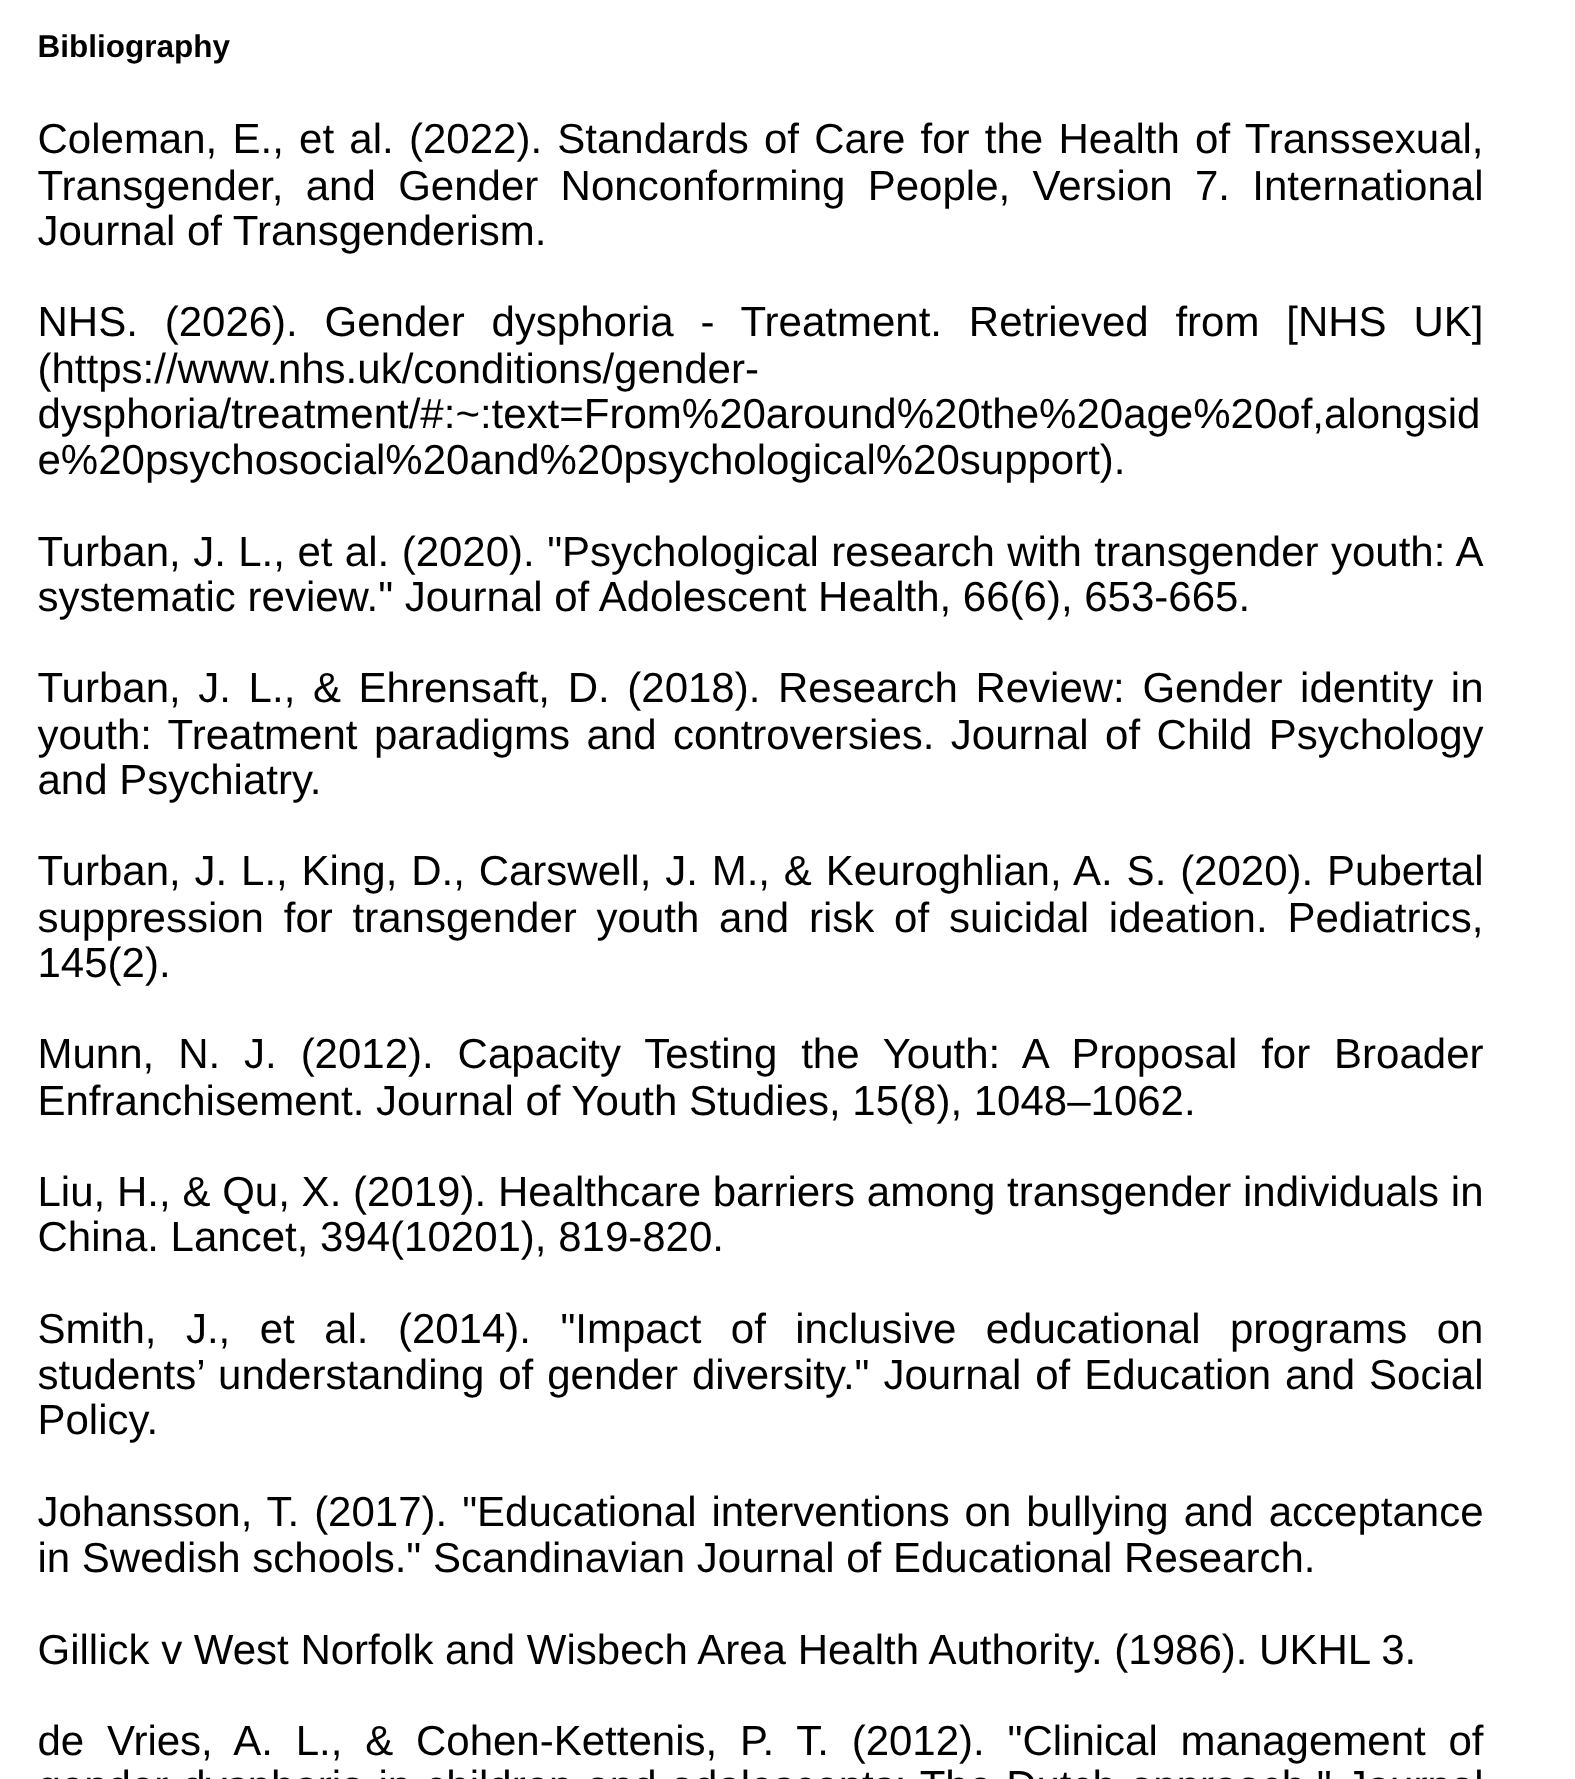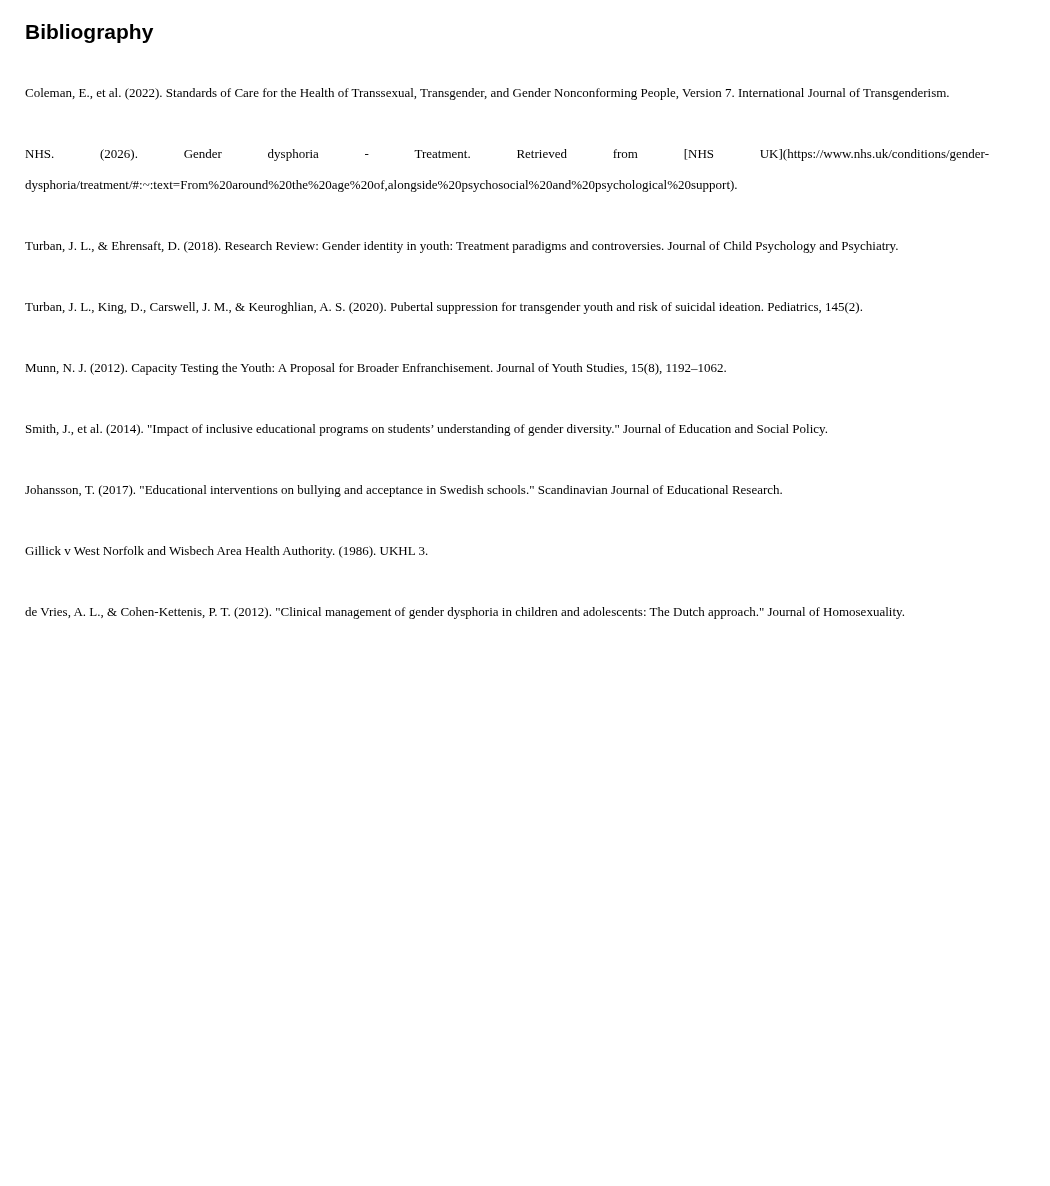--- a/index.html
+++ b/index.html
@@ -20,36 +20,37 @@
       box-sizing: border-box;
       width: 1050px;
     }
     .title {
       font-weight: bold;
       font-size: 21px;
       line-height: 30px;
       margin: 0 0 31px 0;
     }
     .entry {
-      font-size: 13px;
+      font-size: 28px;
       line-height: 30.5px;
       text-align: justify;
       margin: 0 0 30.5px 0;
       word-wrap: break-word;
       overflow-wrap: anywhere;
-      font-family: Liberation Serif, serif;
     }
   </style>
 </head>
 <body>
 
 <div class="page">
   <div class="title">Bibliography</div>
   <div class="entry">Coleman, E., et al. (2022). Standards of Care for the Health of Transsexual, Transgender, and Gender Nonconforming People, Version 7. International Journal of Transgenderism.</div>
   <div class="entry">NHS. (2026). Gender dysphoria - Treatment. Retrieved from [NHS UK](https://www.nhs.uk/conditions/gender-dysphoria/treatment/#:~:text=From%20around%20the%20age%20of,alongside%20psychosocial%20and%20psychological%20support).</div>
+  <div class="entry">Turban, J. L., et al. (2020). "Psychological research with transgender youth: A systematic review." Journal of Adolescent Health, 66(6), 653-665.</div>
   <div class="entry">Turban, J. L., &amp; Ehrensaft, D. (2018). Research Review: Gender identity in youth: Treatment paradigms and controversies. Journal of Child Psychology and Psychiatry.</div>
   <div class="entry">Turban, J. L., King, D., Carswell, J. M., &amp; Keuroghlian, A. S. (2020). Pubertal suppression for transgender youth and risk of suicidal ideation. Pediatrics, 145(2).</div>
-  <div class="entry">Munn, N. J. (2012). Capacity Testing the Youth: A Proposal for Broader Enfranchisement. Journal of Youth Studies, 15(8), 1192–1062.</div>
+  <div class="entry">Munn, N. J. (2012). Capacity Testing the Youth: A Proposal for Broader Enfranchisement. Journal of Youth Studies, 15(8), 1048–1062.</div>
+  <div class="entry">Liu, H., &amp; Qu, X. (2019). Healthcare barriers among transgender individuals in China. Lancet, 394(10201), 819-820.</div>
   <div class="entry">Smith, J., et al. (2014). "Impact of inclusive educational programs on students’ understanding of gender diversity." Journal of Education and Social Policy.</div>
   <div class="entry">Johansson, T. (2017). "Educational interventions on bullying and acceptance in Swedish schools." Scandinavian Journal of Educational Research.</div>
   <div class="entry">Gillick v West Norfolk and Wisbech Area Health Authority. (1986). UKHL 3.</div>
   <div class="entry">de Vries, A. L., &amp; Cohen-Kettenis, P. T. (2012). "Clinical management of gender dysphoria in children and adolescents: The Dutch approach." Journal of Homosexuality.</div>
 </div>
 
 </body></html>

